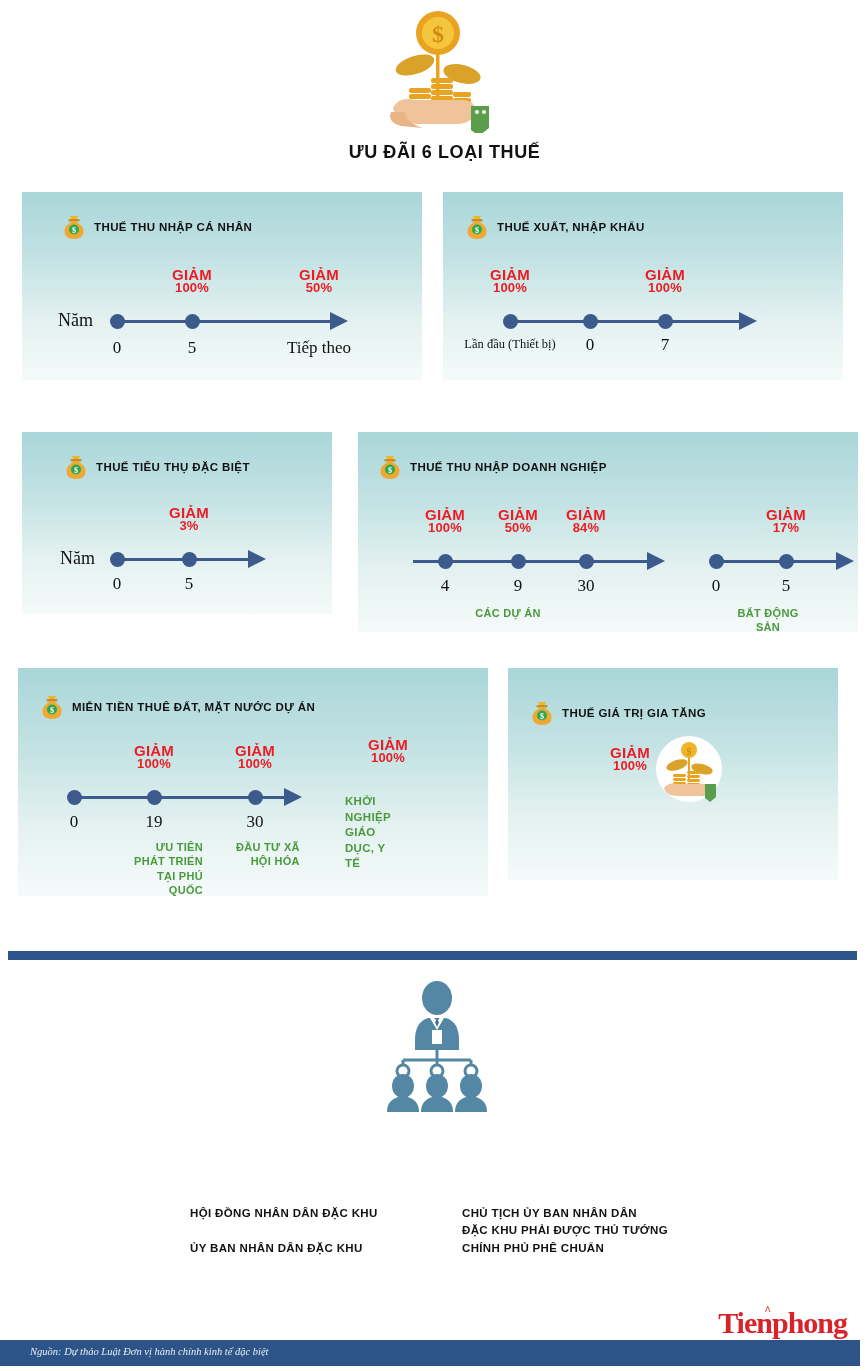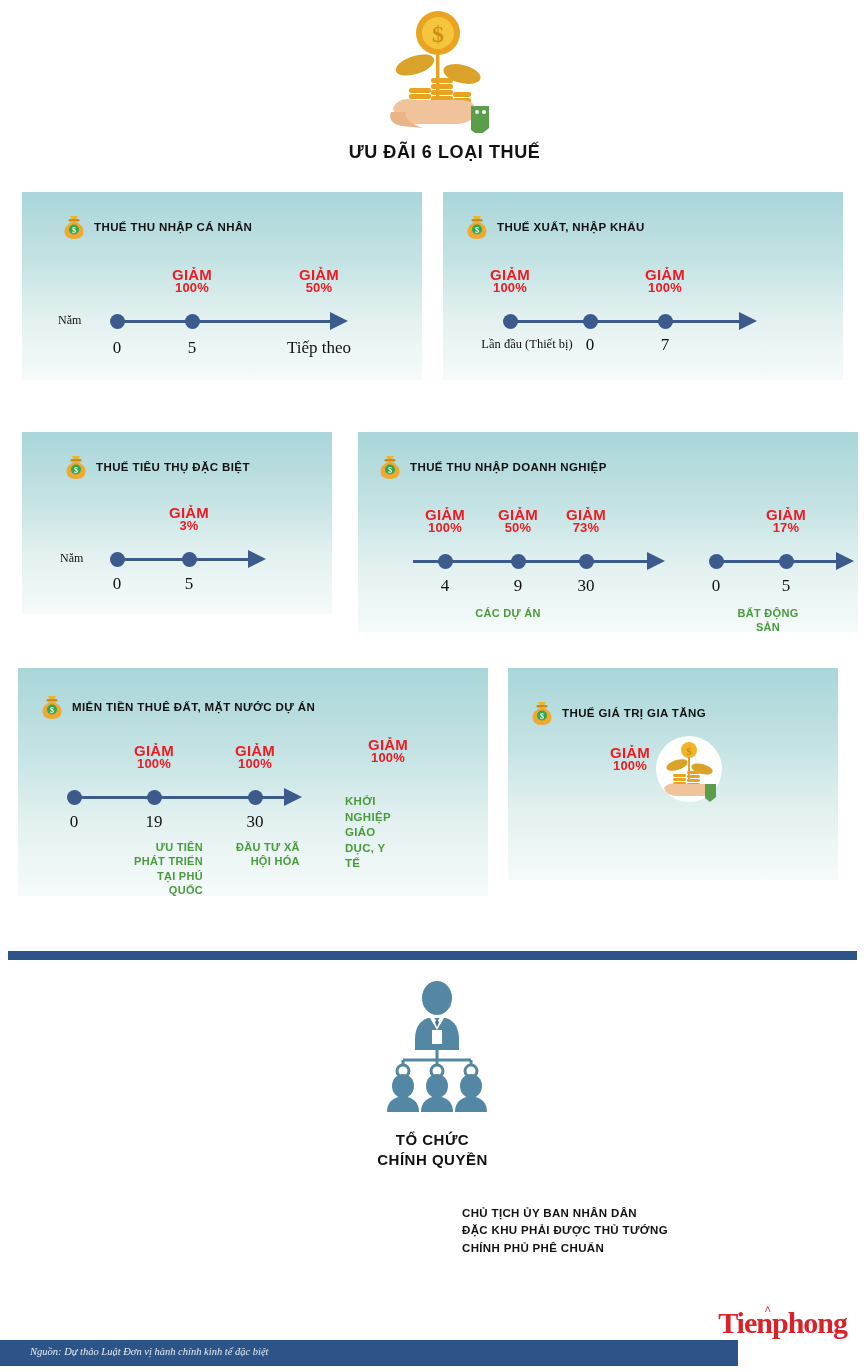--- a/index.html
+++ b/index.html
@@ -69,21 +69,21 @@
     color:#4a9a3d; font-size:11px; font-weight:700; line-height:1.3;
     letter-spacing:.3px; white-space:pre-line; text-transform:uppercase;
   }
   .sublabel.left-al { transform:none; text-align:right; }
   .note-green {
     position:absolute; color:#4a9a3d; font-size:11.5px; font-weight:700;
     line-height:1.35; letter-spacing:.3px; white-space:pre-line;
     text-transform:uppercase;
   }
   .nam-label {
-    position:absolute; font-size:12px; color:#111;
+    position:absolute; font-size:18px; color:#111;
     font-family:"Liberation Serif", serif; transform:translateY(-50%);
   }
 
   
   .divider { position:absolute; left:8px; top:951px; width:849px; height:9px; background:#2c5489; }
   .org-icon { position:absolute; left:370px; top:978px; width:135px; height:135px; }
   .org-title {
     position:absolute; left:0; top:1130px; width:865px; text-align:center;
     font-size:15px; font-weight:700; color:#111; line-height:1.3; white-space:pre-line;
     letter-spacing:.5px;
@@ -94,21 +94,21 @@
   }
 
   
   .logo {
     position:absolute; right:18px; top:1306px;
     font-size:30px; font-weight:800; color:#d8232a;
     font-family:"Liberation Serif", serif; letter-spacing:-1px;
   }
   .logo .hat { position:absolute; left:46px; top:-3px; font-size:12px; color:#d8232a; }
   .footbar {
-    position:absolute; left:0; top:1340px; width:738px; height:26px;
+    position:absolute; left:0; top:1340px; width:860px; height:26px;
     background:#2c5489;
   }
   .footbar span {
     position:absolute; left:30px; top:6px; color:#e9eef5;
     font-size:10.5px; font-style:italic; font-family:"Liberation Serif", serif;
   }
 </style>
 </head>
 <body>
 
@@ -210,21 +210,21 @@
 
       <div class="giam" style="left:5px; top:-52px;">
         <span class="g1">GIẢM</span>
           <span class="g2">100%</span>
       </div>
       <div class="giam" style="left:160px; top:-52px;">
         <span class="g1">GIẢM</span>
           <span class="g2">100%</span>
       </div>
 
-      <div class="tick-sm" style="left:5px; top:17px;margin-left:17px;">Lần đầu
+      <div class="tick-sm" style="left:5px; top:17px;">Lần đầu
 (Thiết bị)</div>
       <div class="tick" style="left:85px; top:15px;">0</div>
       <div class="tick" style="left:160px; top:15px;">7</div>
     </div>
   </div>
 
   <div class="card" style="left:22px; top:432px; width:310px; height:182px;">
     <div class="card-head" style="left:42px; top:22px;">
       <span class="bag">
         <svg viewBox="0 0 24 26" width="24" height="26">
@@ -280,21 +280,21 @@
       <div class="giam" style="left:32px; top:-52px;">
         <span class="g1">GIẢM</span>
           <span class="g2">100%</span>
       </div>
       <div class="giam" style="left:105px; top:-52px;">
         <span class="g1">GIẢM</span>
           <span class="g2">50%</span>
       </div>
       <div class="giam" style="left:173px; top:-52px;">
         <span class="g1">GIẢM</span>
-          <span class="g2">73%</span>
+          <span class="g2">84%</span>
       </div>
 
       <div class="tick" style="left:32px; top:16px;">4</div>
       <div class="tick" style="left:105px; top:16px;">9</div>
       <div class="tick" style="left:173px; top:16px;">30</div>
 
       <div class="sublabel" style="left:95px; top:46px;">CÁC DỰ ÁN</div>
     </div>
 
     <div class="tl" style="left:352px; top:128px; width:145px;">
@@ -437,23 +437,24 @@
       <g fill="#5487a3">
         <ellipse cx="33" cy="108" rx="11" ry="12"></ellipse>
         <path d="M17 134 q0 -14 16 -16 q16 2 16 16z"></path>
         <ellipse cx="67" cy="108" rx="11" ry="12"></ellipse>
         <path d="M51 134 q0 -14 16 -16 q16 2 16 16z"></path>
         <ellipse cx="101" cy="108" rx="11" ry="12"></ellipse>
         <path d="M85 134 q0 -14 16 -16 q16 2 16 16z"></path>
       </g>
     </svg>
   </div>
-  <div class="org-title">TỔ CHỨC
-CHÍNH QUYỀN</div>
-
+
+  <div class="org-col" style="left:190px; top:1205px;">HỘI ĐỒNG NHÂN DÂN ĐẶC KHU
+
+ỦY BAN NHÂN DÂN ĐẶC KHU</div>
   <div class="org-col" style="left:462px; top:1205px;">CHỦ TỊCH ỦY BAN NHÂN DÂN
 ĐẶC KHU PHẢI ĐƯỢC THỦ TƯỚNG
 CHÍNH PHỦ PHÊ CHUẨN</div>
 
   <div class="logo">
     <span>Tienphong</span>
     <span class="hat">^</span>
   </div>
 
   <div class="footbar">

